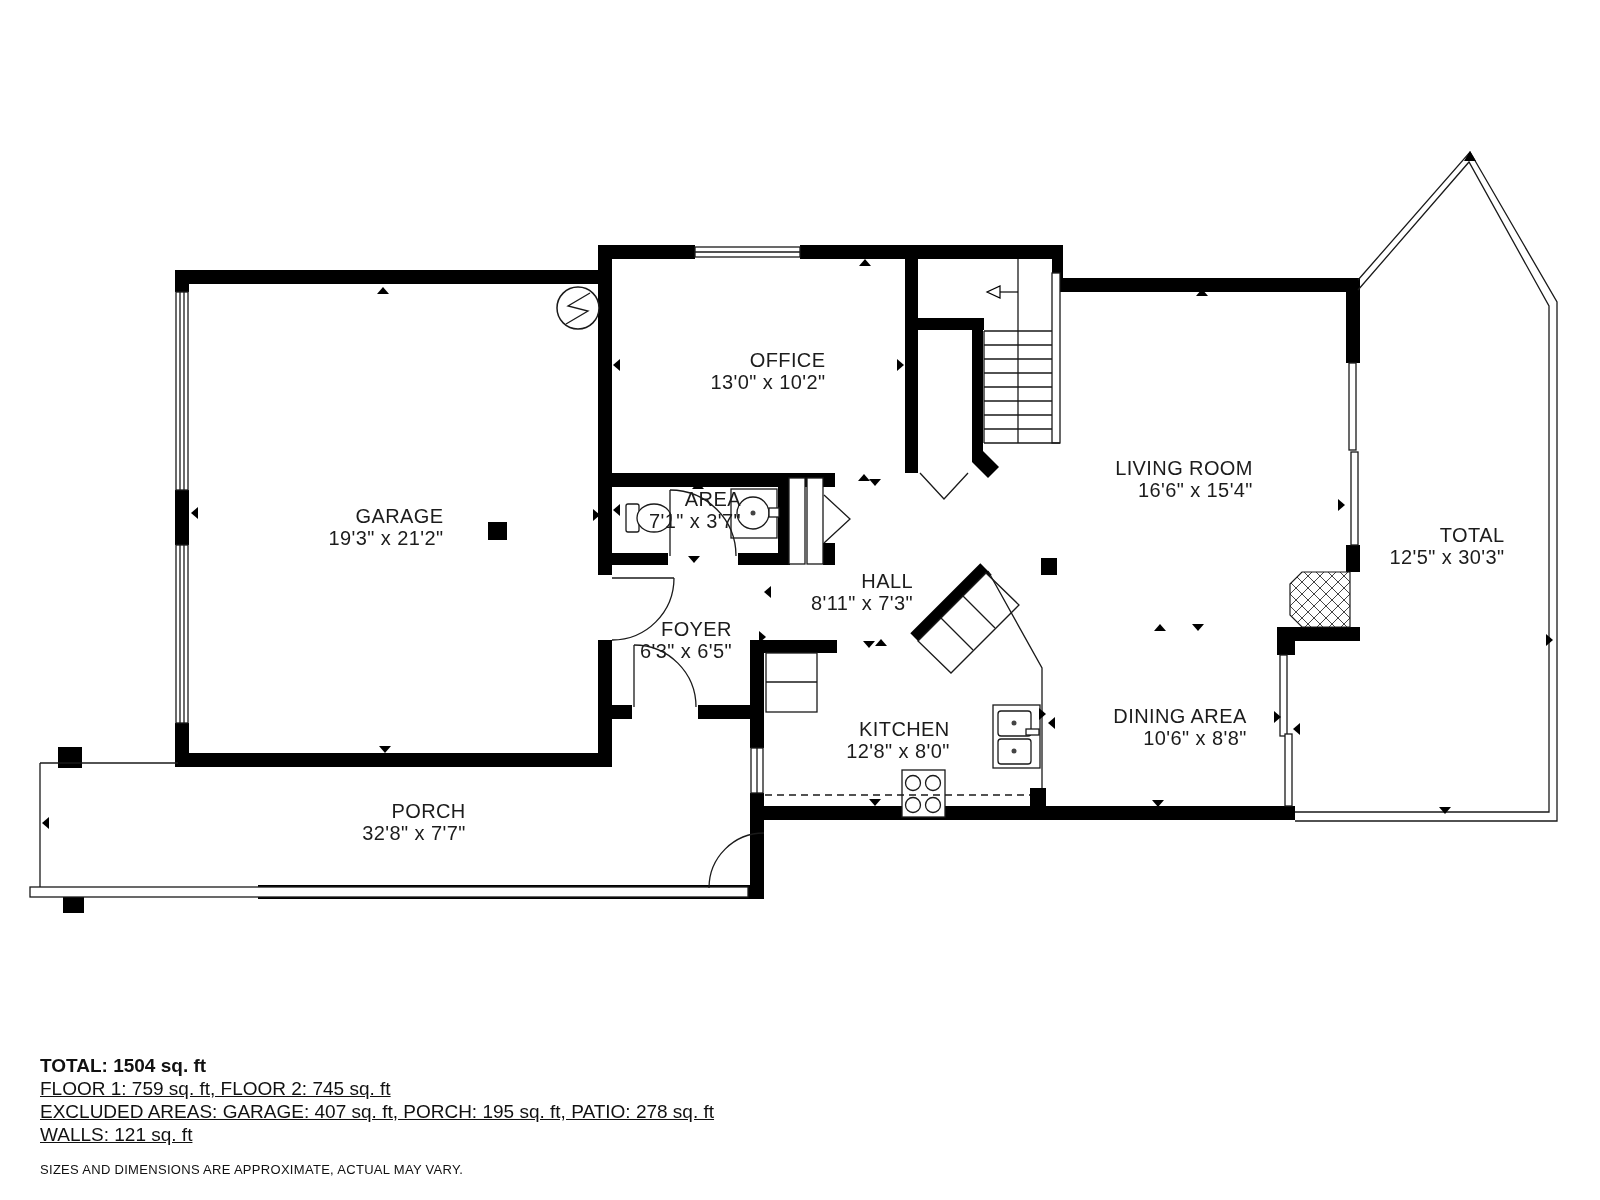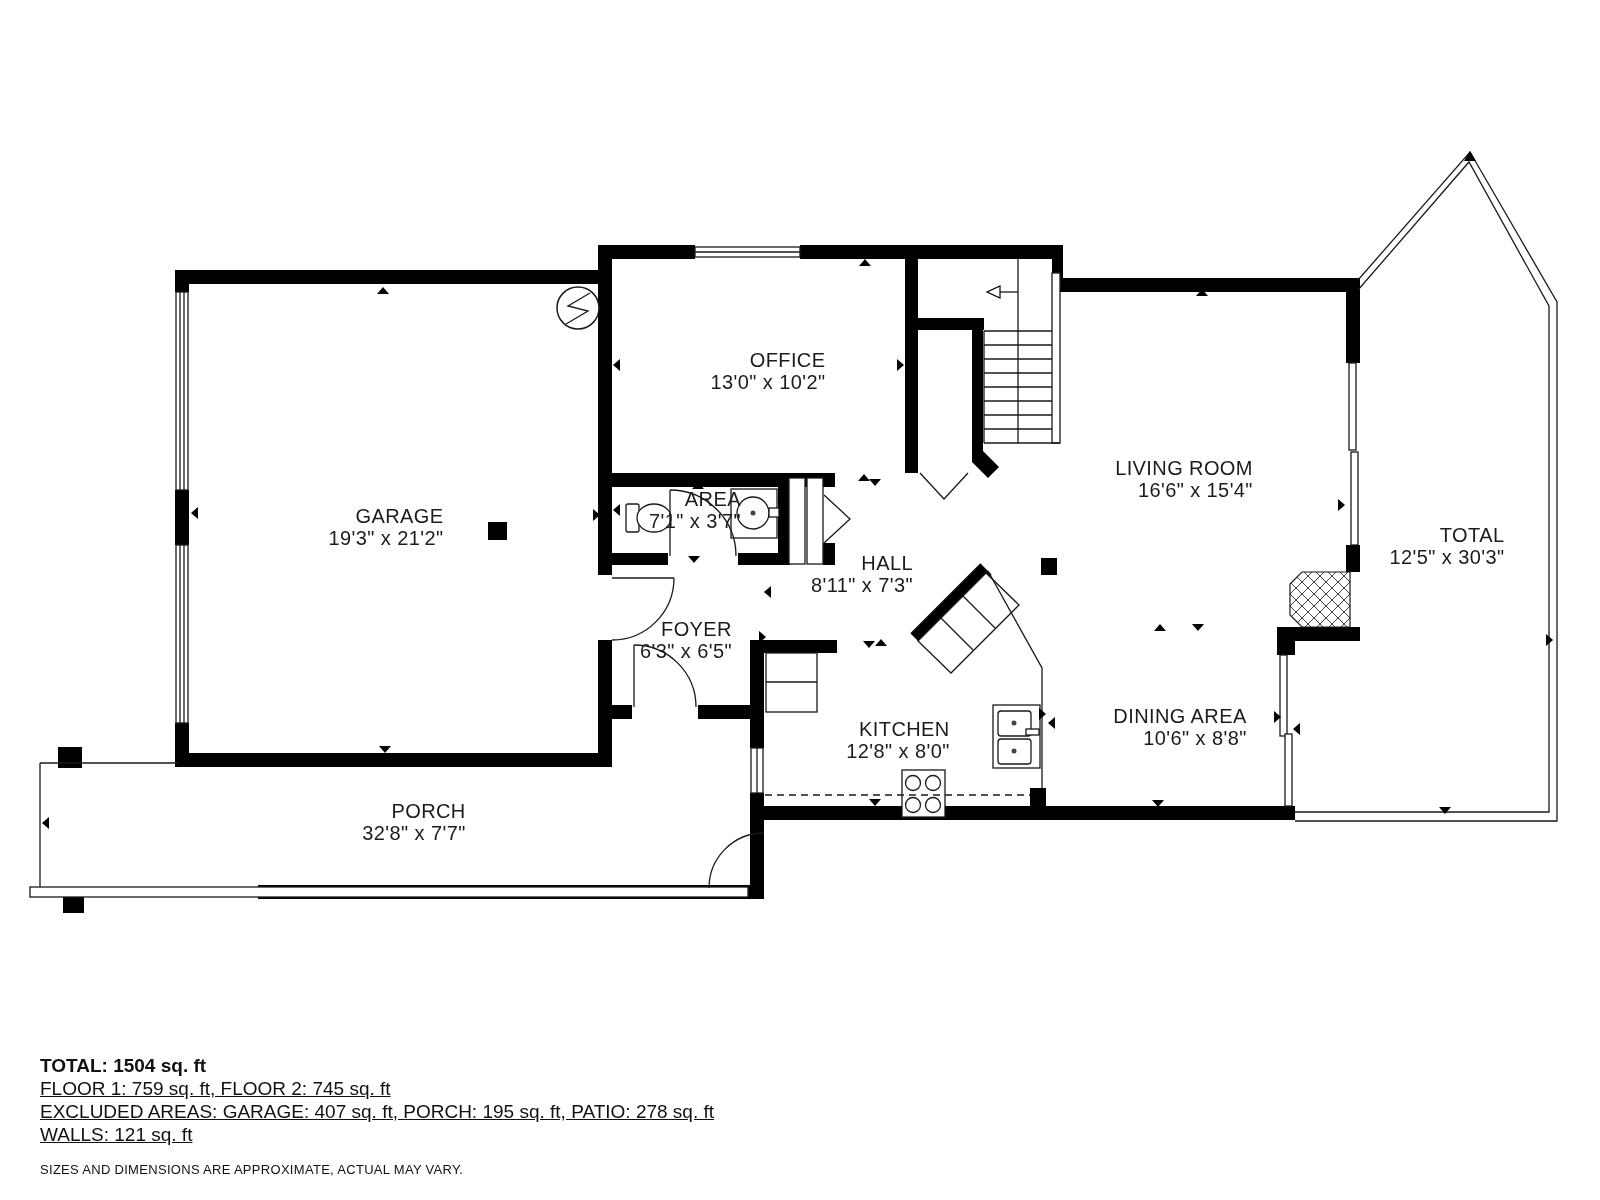--- a/index.html
+++ b/index.html
@@ -206,21 +206,21 @@
   <span class="room-dims">19'3" x 21'2"</span>
 </div>
 <div class="room-label" style="left:768px;top:349px">
   <span class="room-name">OFFICE</span>
   <span class="room-dims">13'0" x 10'2"</span>
 </div>
 <div class="room-label" style="left:695px;top:488px">
   <span class="room-name">AREA</span>
   <span class="room-dims">7'1" x 3'7"</span>
 </div>
-<div class="room-label" style="left:862px;top:552px">
+<div class="room-label" style="left:862px;top:570px">
   <span class="room-name">HALL</span>
   <span class="room-dims">8'11" x 7'3"</span>
 </div>
 <div class="room-label" style="left:686px;top:618px">
   <span class="room-name">FOYER</span>
   <span class="room-dims">6'3" x 6'5"</span>
 </div>
 <div class="room-label" style="left:898px;top:718px">
   <span class="room-name">KITCHEN</span>
   <span class="room-dims">12'8" x 8'0"</span>

